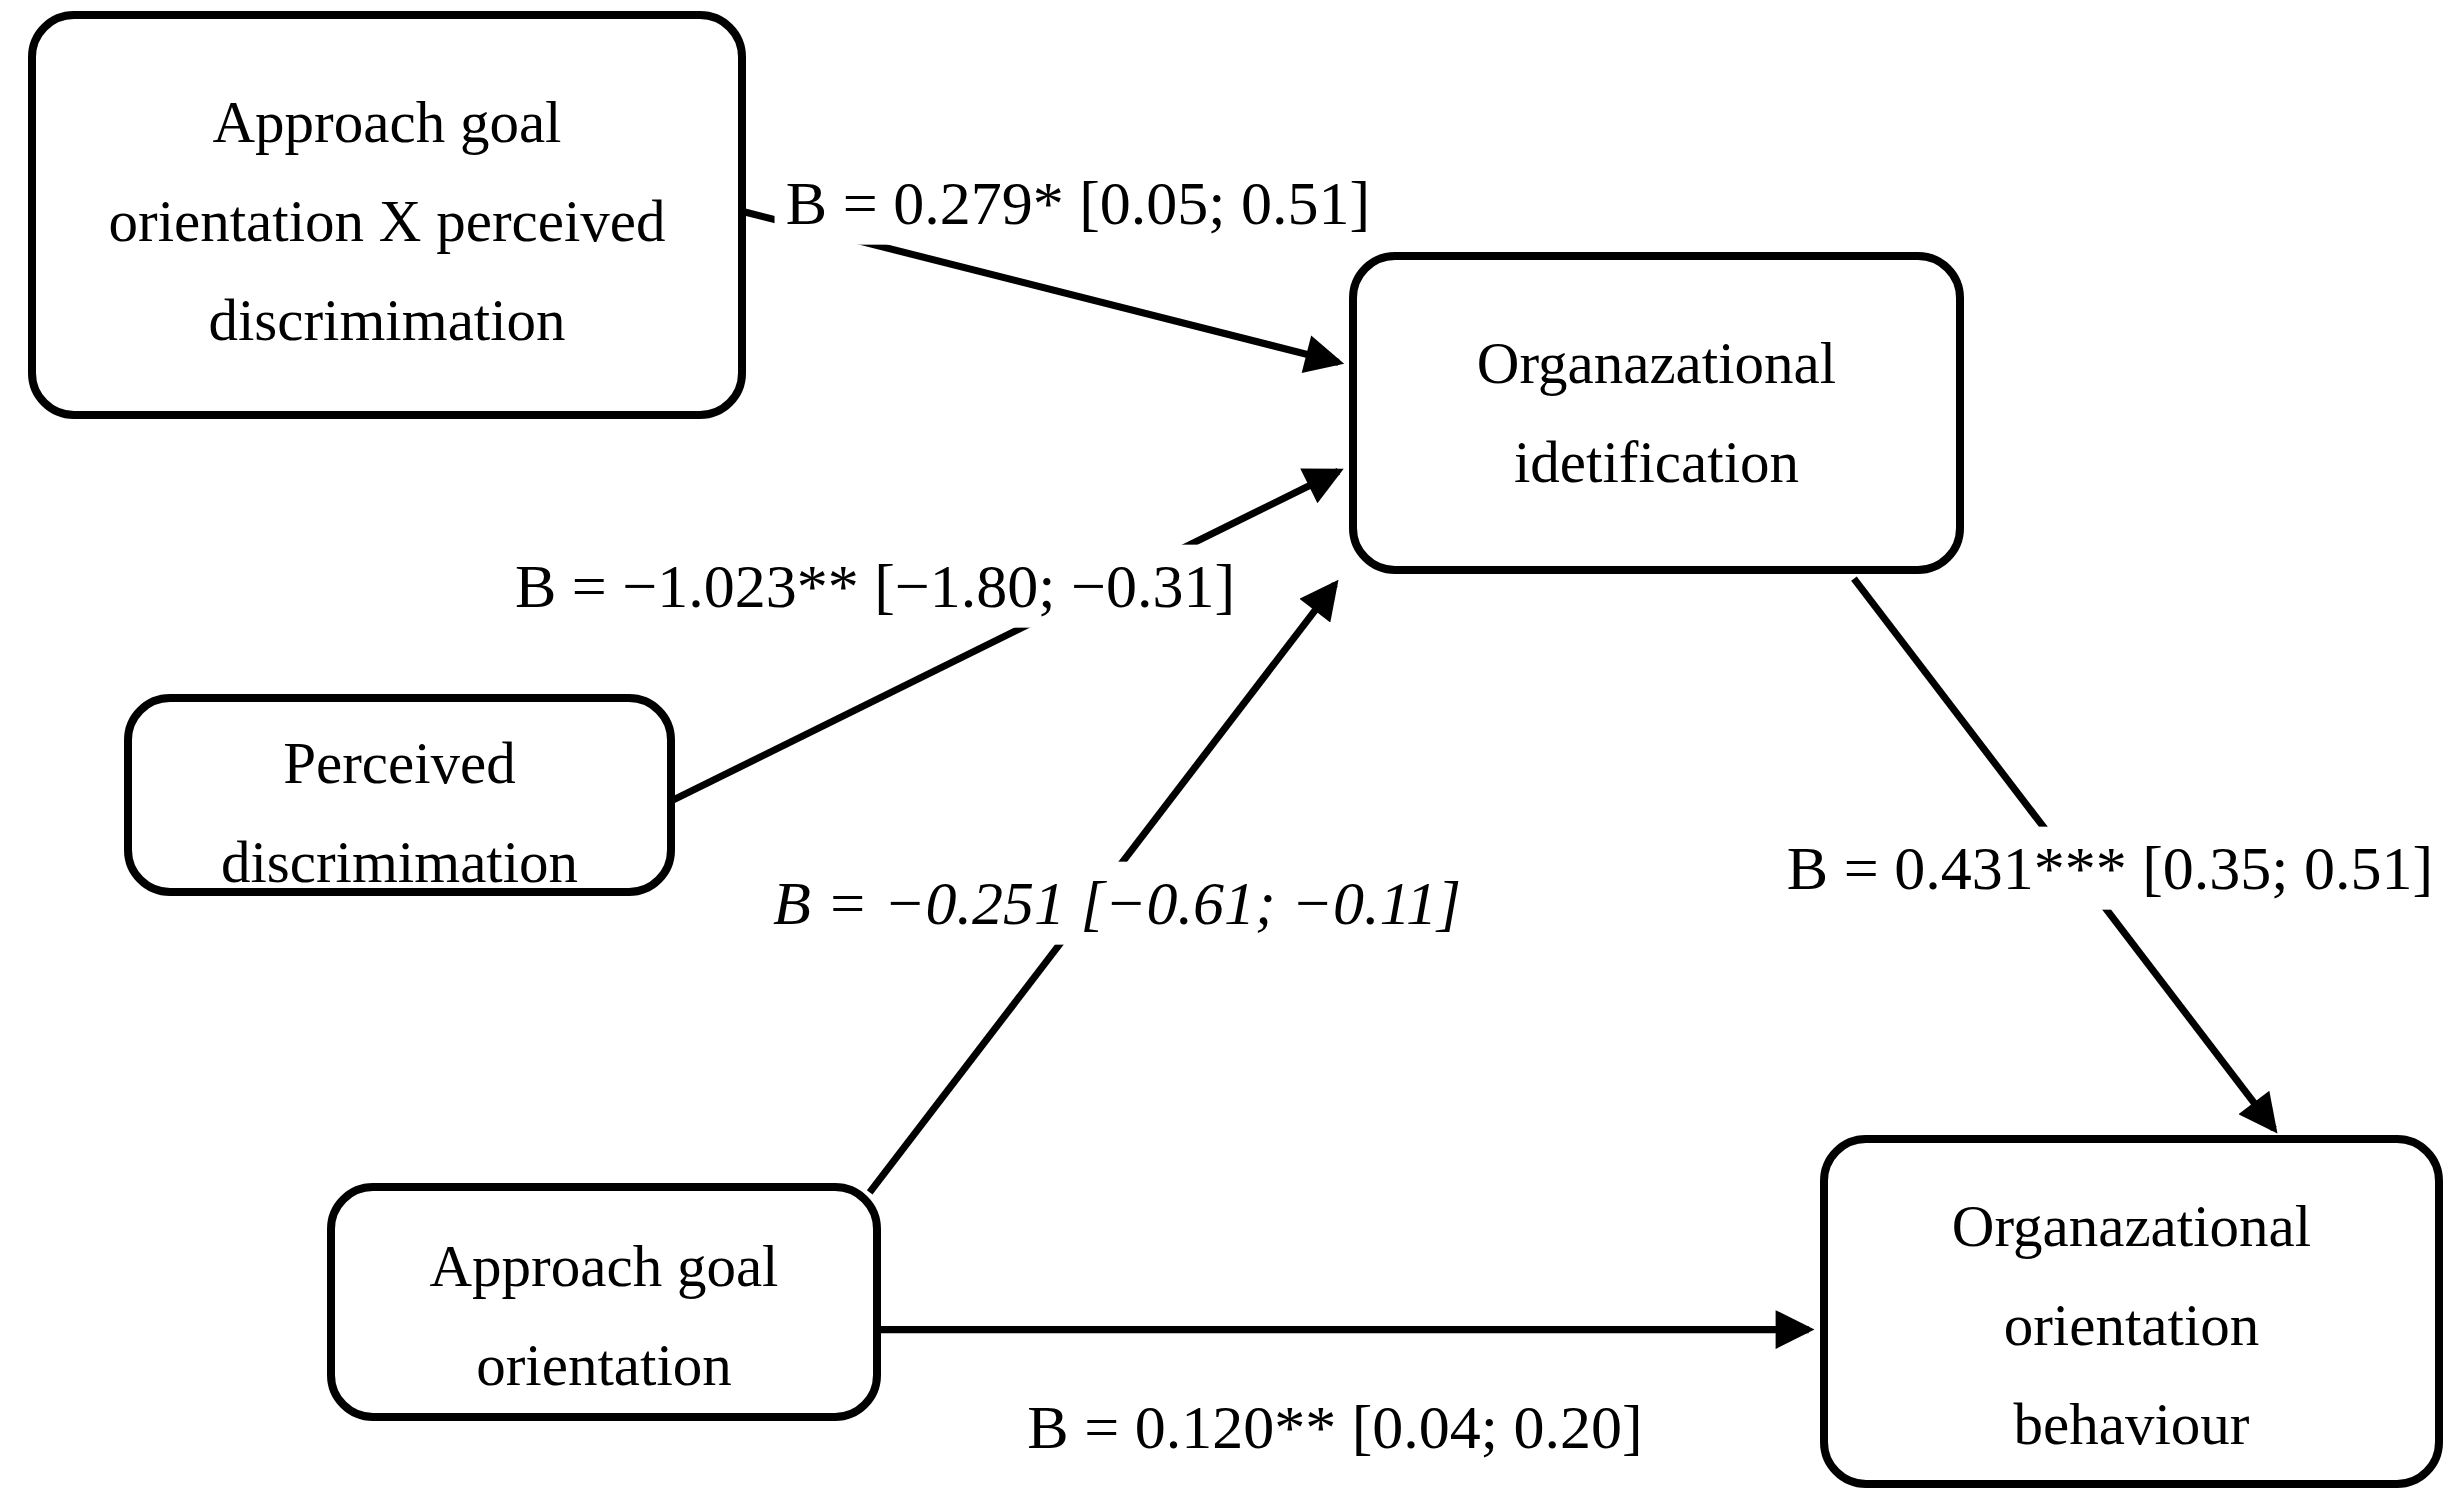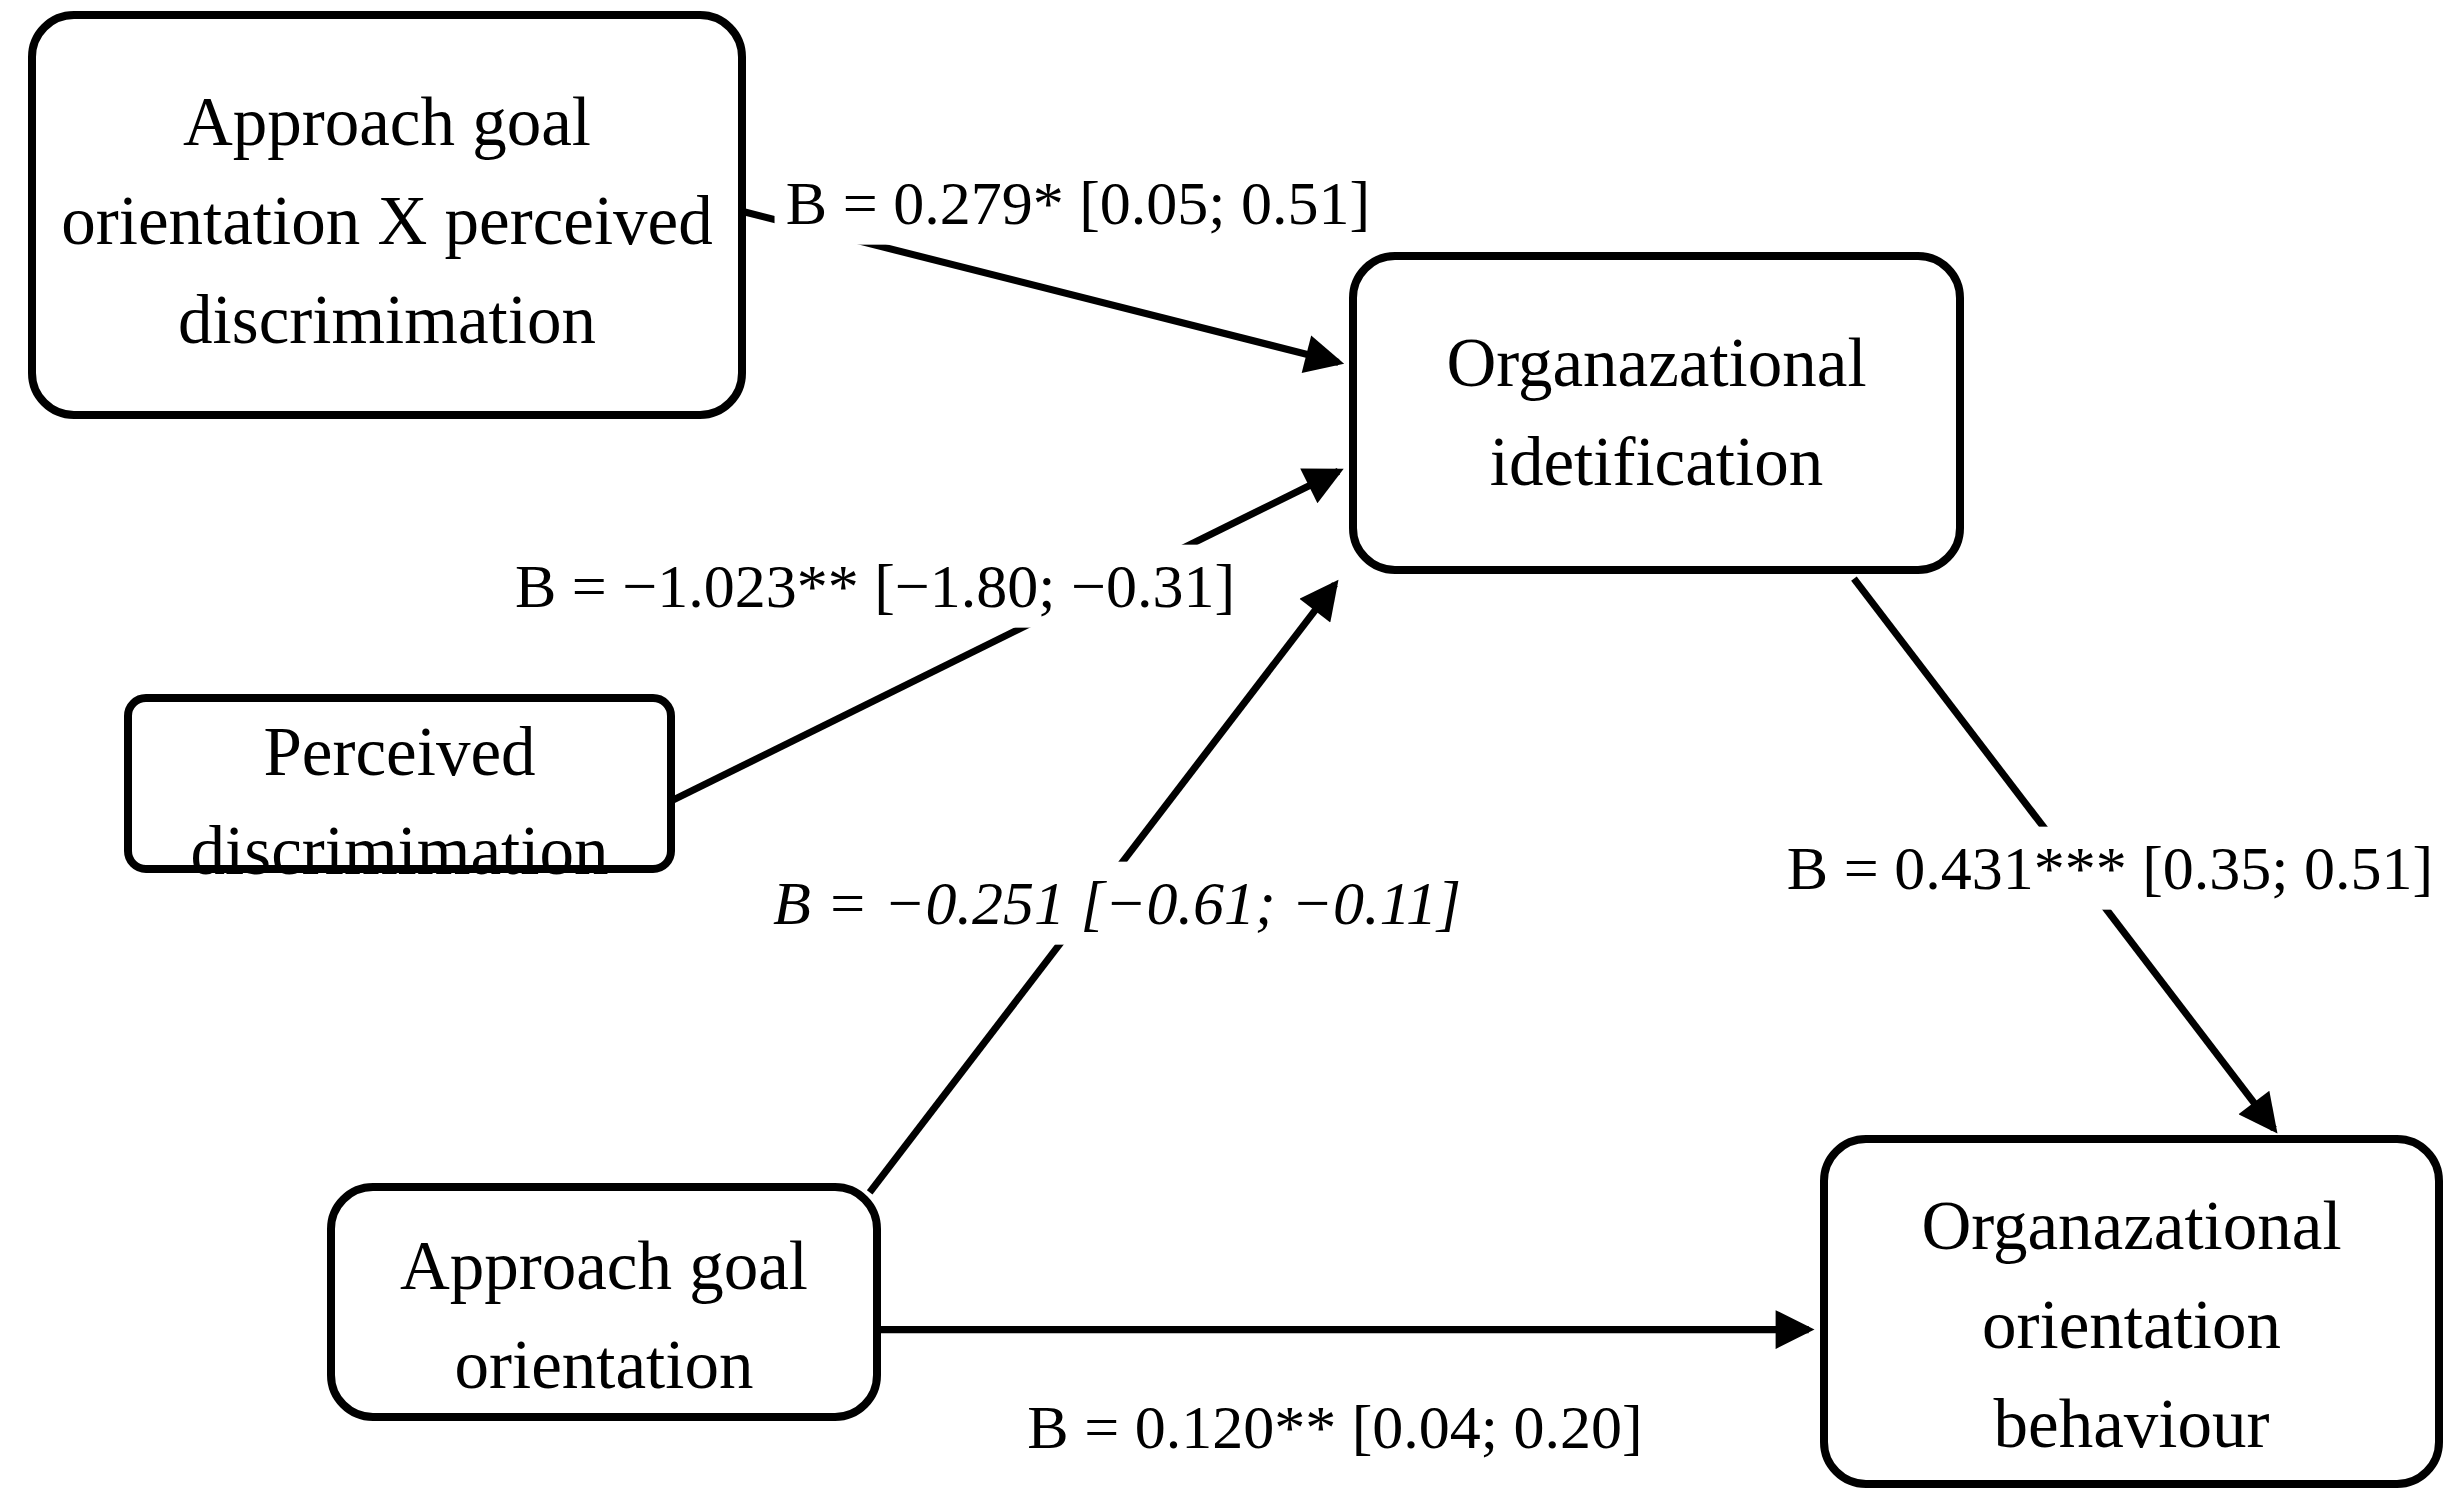--- a/index.html
+++ b/index.html
@@ -30,21 +30,21 @@
     position: absolute;
     box-sizing: border-box;
     border: 8.5px solid #000000;
     border-radius: 46px;
     background: #ffffff;
     display: flex;
     flex-direction: column;
     align-items: center;
     justify-content: center;
     text-align: center;
-    font-size: 69px;
+    font-size: 59px;
     line-height: 99px;
     z-index: 3;
   }
   .node span {
     display: block;
     white-space: nowrap;
   }
   .edge-label {
     position: absolute;
     transform: translate(-50%, -50%);
@@ -79,21 +79,21 @@
   <div class="edge-label" style="left:1117px; top:903px;font-style:italic;">B = −0.251 [−0.61; −0.11]</div>
   <div class="edge-label" style="left:2110px; top:868px;">B = 0.431*** [0.35; 0.51]</div>
   <div class="edge-label" style="left:1335px; top:1427px;">B = 0.120** [0.04; 0.20]</div>
 
   <div class="node" style="left:28px; top:10.6px; width:718px; height:408px; padding-top:14px;">
     <span>Approach goal</span>
     <span>orientation X perceived</span>
     <span>discrimimation</span>
   </div>
 
-  <div class="node" style="left:124px; top:694px; width:551px; height:179px; padding-top:36px;border-radius:22px;">
+  <div class="node" style="left:124px; top:694px; width:551px; height:202px; padding-top:36px;">
     <span>Perceived</span>
     <span>discrimimation</span>
   </div>
 
   <div class="node" style="left:327px; top:1183px; width:554px; height:238px; padding-top:28px;">
     <span>Approach goal</span>
     <span>orientation</span>
   </div>
 
   <div class="node" style="left:1349px; top:252px; width:615px; height:322px;">

